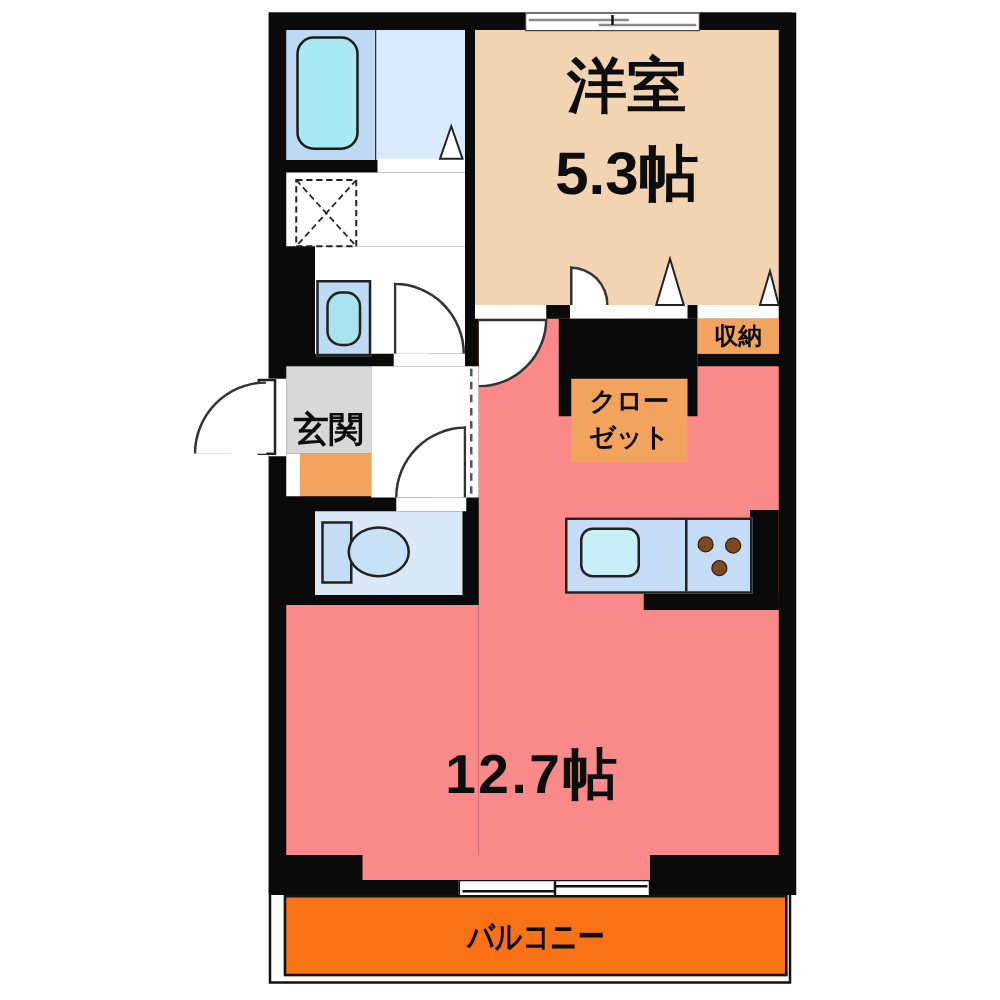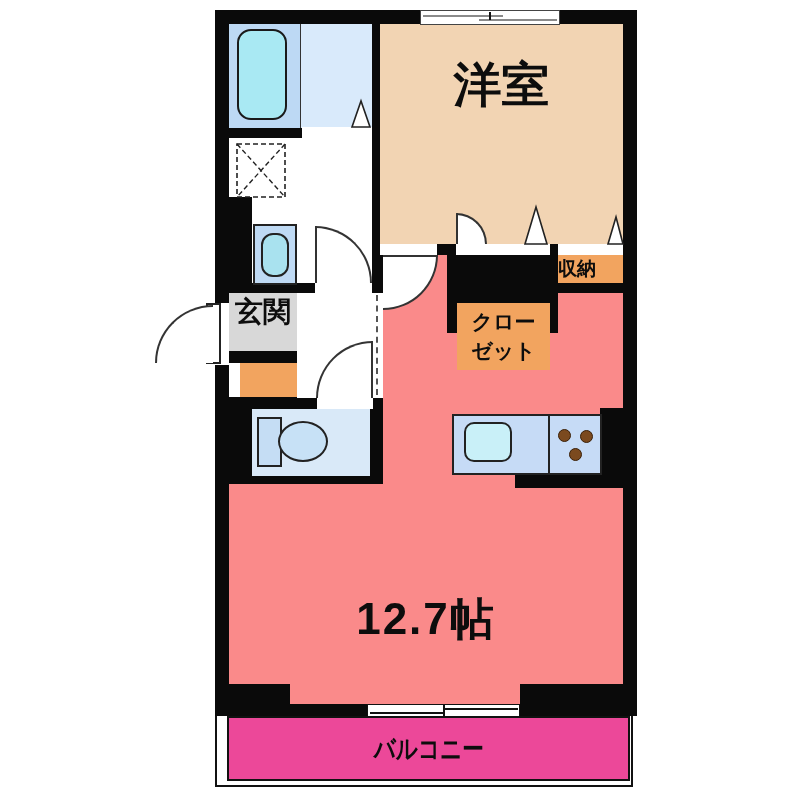--- a/index.html
+++ b/index.html
@@ -46,21 +46,21 @@
     <line x1="51" y1="3" x2="3" y2="56" stroke="#222" stroke-width="1.4" stroke-dasharray="5 3"></line>
   </svg>
 
   <div class="abs" style="left:253px;top:224px;width:44px;height:61px;background:#BFDAF4;border:2px solid #222;">
     <div class="abs" style="left:6px;top:7px;width:28px;height:44px;background:#A9E2EF;border:2px solid #222;border-radius:12px;"></div>
   </div>
 
   <div class="abs wht" style="left:315px;top:283px;width:57px;height:10px;"></div>
   <div class="abs arc arc-tr leaf-l" style="left:315px;top:226px;width:57px;height:57px;"></div>
 
-  <div class="abs" style="left:229px;top:293px;width:68px;height:58px;background:#D8D8D8;display:flex;align-items:flex-start;justify-content:center;">
+  <div class="abs" style="left:229px;top:293px;width:68px;height:70px;background:#D8D8D8;display:flex;align-items:flex-end;justify-content:center;">
     <span class="lbl" style="font-size:28px;">玄関</span>
   </div>
   <div class="abs" style="left:240px;top:363px;width:57px;height:34px;background:#F2A45F;"></div>
   <div class="abs wht" style="left:229px;top:363px;width:11px;height:34px;"></div>
   <div class="abs wht" style="left:297px;top:293px;width:75px;height:105px;"></div>
 
   <div class="abs wht" style="left:372px;top:293px;width:11px;height:105px;">
     <div class="abs" style="left:4px;top:2px;width:0;height:100px;border-left:2px dashed #555;"></div>
   </div>
 
@@ -69,21 +69,22 @@
   <div class="abs arc arc-tl" style="left:155px;top:305px;width:58px;height:58px;"></div>
 
   <div class="abs wht" style="left:317px;top:398px;width:56px;height:11px;"></div>
   <div class="abs arc arc-tl leaf-r" style="left:316px;top:341px;width:57px;height:57px;"></div>
   <div class="abs" style="left:252px;top:409px;width:118px;height:67px;background:#D9E9F8;">
     <div class="abs" style="left:5px;top:8px;width:25px;height:50px;background:#C5DDF4;border:2px solid #222;"></div>
     <div class="abs" style="left:26px;top:12px;width:50px;height:41px;background:#C7E1F6;border:2px solid #222;border-radius:50%;"></div>
   </div>
 
   <div class="abs" style="left:380px;top:24px;width:243px;height:220px;background:#F2D4B3;text-align:center;">
-    <div class="lbl" style="margin-top:34px;font-size:48px;line-height:54px;">洋室</div>
+    <div class="lbl" style="margin-top:19px;font-size:48px;line-height:54px;">洋室</div>
+    <div class="lbl" style="margin-top:16px;font-size:48px;line-height:54px;">5.3帖</div>
   </div>
 
   <div class="abs wht" style="left:420px;top:10px;width:140px;height:15px;border:1px solid #444;">
     <div class="winline" style="left:2px;top:4px;width:80px;height:2px;"></div>
     <div class="winline" style="left:58px;top:8px;width:78px;height:2px;"></div>
     <div class="abs" style="left:68px;top:1px;width:2px;height:8px;background:#111;"></div>
   </div>
 
   <div class="abs" style="left:383px;top:255px;width:240px;height:429px;background:#FA8A8A;"></div>
   <div class="abs" style="left:229px;top:484px;width:154px;height:200px;background:#FA8A8A;"></div>
@@ -95,21 +96,21 @@
   <div class="abs wht" style="left:456px;top:244px;width:94px;height:11px;"></div>
   <div class="abs wht" style="left:558px;top:244px;width:65px;height:11px;"></div>
 
   <div class="abs blk" style="left:447px;top:255px;width:111px;height:78px;"></div>
   <div class="abs" style="left:457px;top:255px;width:93px;height:67px;background:#F2A45F;text-align:center;margin-top:48px;">
     <div class="lbl" style="margin-top:4px;font-size:21px;line-height:29px;">クロー</div>
     <div class="lbl" style="font-size:21px;line-height:29px;">ゼット</div>
   </div>
 
   <div class="abs blk" style="left:558px;top:283px;width:67px;height:10px;"></div>
-  <div class="abs" style="left:558px;top:255px;width:65px;height:28px;background:#F2A45F;display:flex;align-items:center;justify-content:flex-start;">
+  <div class="abs" style="left:558px;top:255px;width:65px;height:28px;background:#F2A45F;display:flex;align-items:center;justify-content:center;">
     <span class="lbl" style="font-size:19px;">収納</span>
   </div>
 
   <div class="abs arc arc-br leaf-t" style="left:383px;top:255px;width:55px;height:55px;"></div>
   <div class="abs arc arc-tr leaf-l" style="left:456px;top:213px;width:31px;height:31px;"></div>
 
   <div class="abs blk" style="left:600px;top:408px;width:23px;height:80px;"></div>
   <div class="abs blk" style="left:515px;top:474px;width:108px;height:14px;"></div>
   <div class="abs" style="left:452px;top:414px;width:150px;height:61px;background:#C6DBF6;border:2px solid #222;">
     <div class="abs" style="left:10px;top:6px;width:48px;height:40px;background:#C9F0F8;border:2px solid #222;border-radius:10px;"></div>
@@ -118,21 +119,21 @@
     <div class="dot" style="left:126px;top:14px;"></div>
     <div class="dot" style="left:115px;top:32px;"></div>
   </div>
 
   <div class="abs wht" style="left:367px;top:704px;width:153px;height:13px;border:1px solid #111;">
     <div class="abs" style="left:2px;top:7px;width:74px;height:2px;background:#111;"></div>
     <div class="abs" style="left:76px;top:3px;width:74px;height:2px;background:#111;"></div>
     <div class="abs" style="left:75px;top:0px;width:2px;height:11px;background:#111;"></div>
   </div>
 
-  <div class="abs" style="left:227px;top:716px;width:403px;height:65px;background:#ec4899;border:2px solid #111;display:flex;align-items:center;justify-content:center;">
+  <div class="abs" style="left:227px;top:716px;width:403px;height:65px;background:#f97316;border:2px solid #111;display:flex;align-items:center;justify-content:center;">
     <span class="lbl" style="font-size:27px;transform:scaleX(0.8);">バルコニー</span>
   </div>
 
   <svg class="abs" style="left:0;top:0;" width="800" height="800">
     <polygon points="352,127 370,127 361,101" fill="#ffffff" stroke="#222" stroke-width="1.6"></polygon>
     <polygon points="525,244 547,244 536,207" fill="#ffffff" stroke="#222" stroke-width="1.6"></polygon>
     <polygon points="608,244 623,244 616,217" fill="#ffffff" stroke="#222" stroke-width="1.6"></polygon>
   </svg>
 
 </div>

